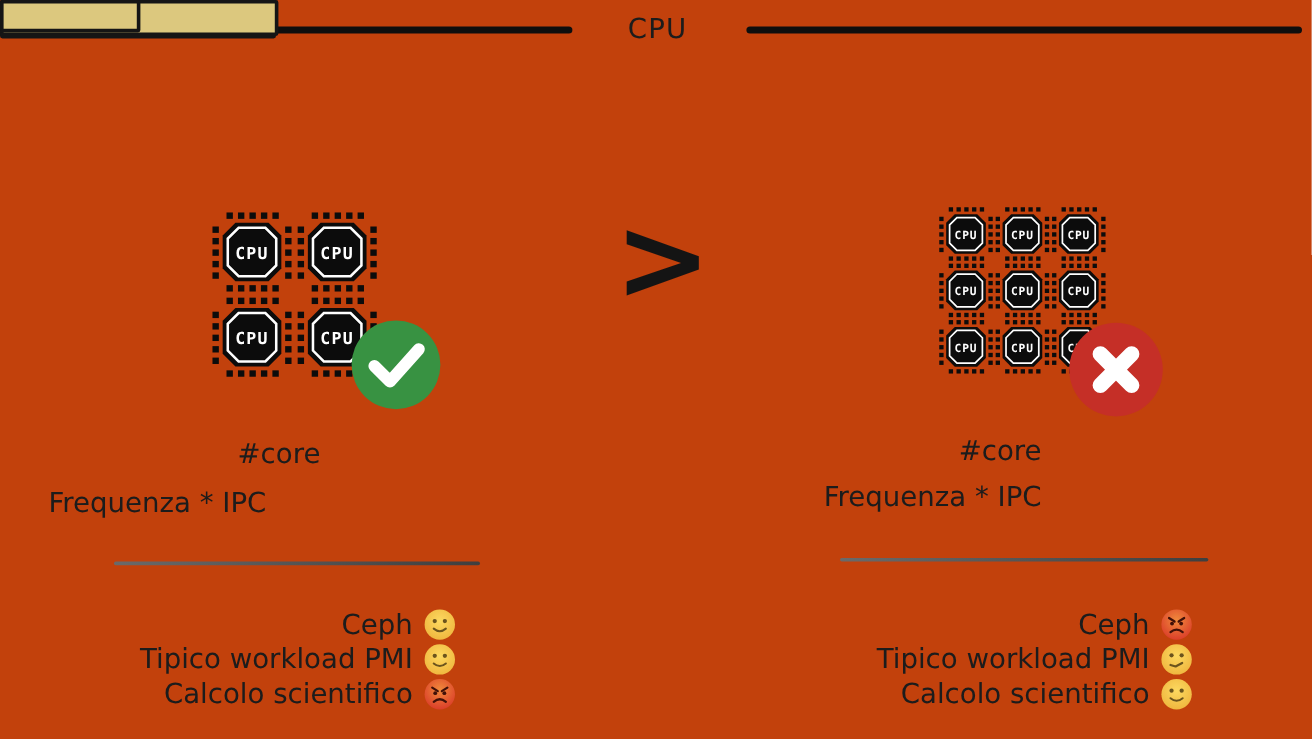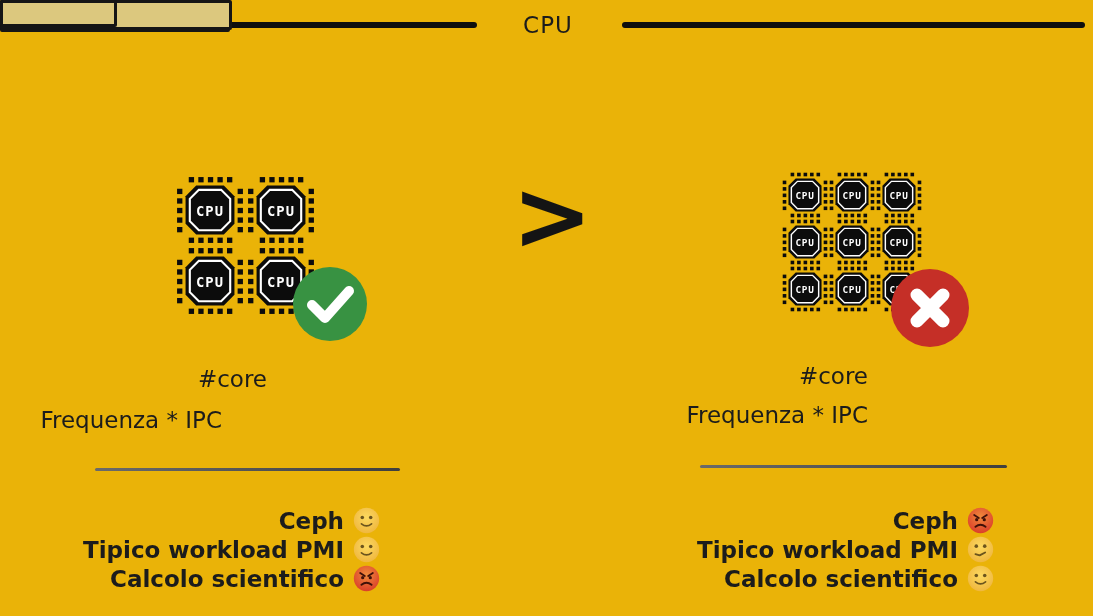--- a/index.html
+++ b/index.html
@@ -1,18 +1,18 @@
 <!DOCTYPE html>
 <html><head>
 <meta charset="utf-8">
 <style>
   html,body{margin:0;padding:0;}
   .stage{
     position:relative;width:1093px;height:616px;overflow:hidden;
-    background:#eab308;
+    background:#c2410c;
     font-family:"DejaVu Sans", sans-serif;
     color:#1c1c1c;
   }
   .topline{position:absolute;top:22px;height:6px;background:#0e0e0e;border-radius:3px;}
   .topline.left{left:18px;width:459px;}
   .topline.right{left:622px;width:463px;}
   .title{position:absolute;left:516px;top:12px;width:64px;text-align:center;
          font-size:23px;letter-spacing:1px;font-weight:500;}
   .operator{position:absolute;left:512px;top:168px;width:80px;text-align:center;
             font-size:96px;font-weight:700;color:#141414;line-height:1;}
@@ -24,21 +24,21 @@
   .badge.check{left:292px;top:266px;width:76px;height:76px;}
   .badge.cross{left:890px;top:268px;width:80px;height:80px;}
   .metric-label{position:absolute;text-align:right;font-size:23px;}
   .bar{position:absolute;background:#dcc87e;border:3px solid #151515;border-radius:2px;height:24px;}
   .bar.h26{height:26px;}
   .bar.h21{height:21px;}
   .divider{position:absolute;height:3px;border-radius:2px;
            background:linear-gradient(to right,#6a6a6a,#3f3f3f);}
   .divider.left{left:95px;top:468px;width:305px;}
   .divider.right{left:700px;top:465px;width:307px;}
-  .workloads{position:absolute;display:flex;flex-direction:column;font-weight:bold;}
+  .workloads{position:absolute;display:flex;flex-direction:column;}
   .workloads.left{left:60px;top:506px;width:320px;}
   .workloads.right{left:672px;top:506px;width:322px;}
   .wrow{height:29px;display:flex;align-items:center;justify-content:flex-end;gap:9px;}
   .wrow .wlabel{font-size:23px;white-space:nowrap;}
   .emoji{width:27px;height:27px;display:block;flex:0 0 27px;}
   .lh30{line-height:30px;height:30px;margin-left:45px;}
   .lh32{line-height:32px;height:32px;}
 </style>
 </head>
 <body>

